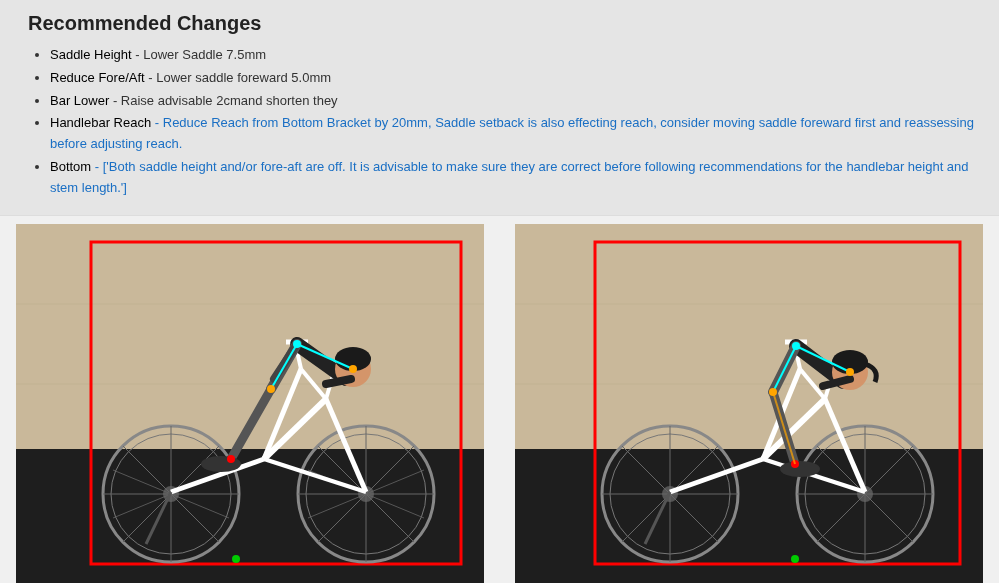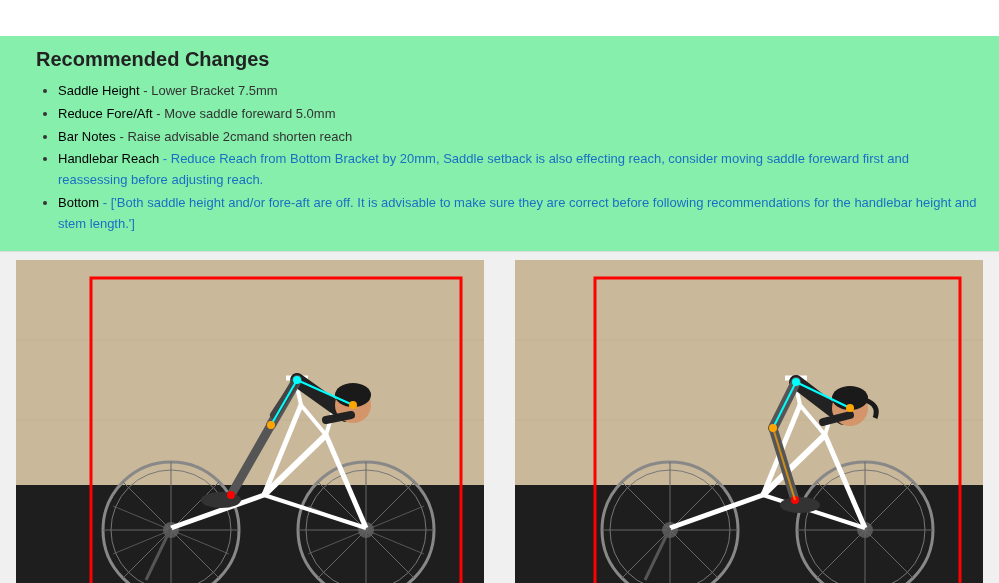--- a/index.html
+++ b/index.html
@@ -11,24 +11,23 @@
     }
 
     .page-wrapper {
       width: 999px;
       min-height: 583px;
       background: #fff;
     }
 
     
     .recommendations-section {
-      padding: 12px 20px 14px 36px;
+      padding: 12px 20px 14px 28px;
       border-bottom: 1px solid #ddd;
-      background: #86efac;
-      margin-top: 36px;
+      background: #e5e5e5;
     }
 
     .recommendations-title {
       font-size: 20px;
       font-weight: bold;
       color: #222;
       margin-bottom: 10px;
     }
 
     .recommendations-list {
@@ -93,29 +92,29 @@
 </head>
 <body>
 
 <div class="page-wrapper">
 
   <div class="recommendations-section">
     <h2 class="recommendations-title">Recommended Changes</h2>
     <ul class="recommendations-list">
       <li>
         <span class="label-bold">Saddle Height</span>
-        <span> - Lower Bracket 7.5mm</span>
+        <span> - Lower Saddle 7.5mm</span>
       </li>
       <li>
         <span class="label-bold">Reduce Fore/Aft</span>
-        <span> - Move saddle foreward 5.0mm</span>
-      </li>
-      <li>
-        <span class="label-bold">Bar Notes</span>
-        <span> - Raise advisable 2cm</span><span>and shorten reach</span>
+        <span> - Lower saddle foreward 5.0mm</span>
+      </li>
+      <li>
+        <span class="label-bold">Bar Lower</span>
+        <span> - Raise advisable 2cm</span><span>and shorten they</span>
       </li>
       <li>
         <span class="label-bold">Handlebar Reach</span>
         <span class="link-blue"> - Reduce Reach from Bottom Bracket by 20mm, Saddle setback is also effecting reach, consider moving saddle foreward first and reassessing before adjusting reach.</span>
       </li>
       <li>
         <span class="label-bold">Bottom</span>
         <span class="notes-text"> - ['Both saddle height and/or fore-aft are off. It is advisable to make sure they are correct before following recommendations for the handlebar height and stem length.']</span>
       </li>
     </ul>

